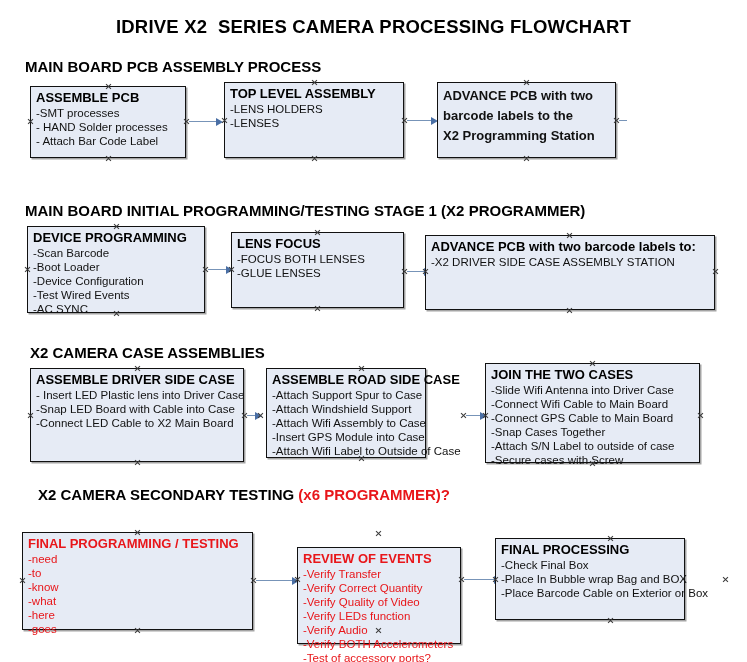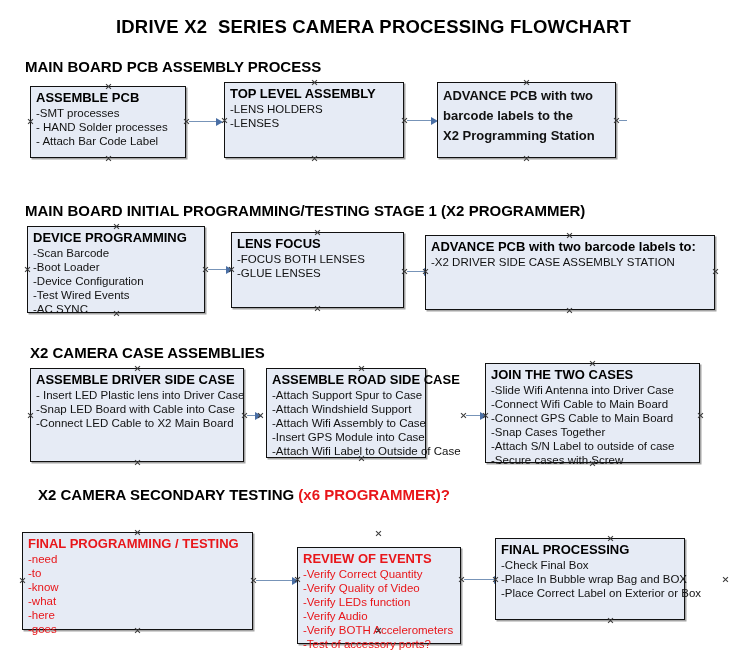--- a/index.html
+++ b/index.html
@@ -294,20 +294,21 @@
   <div class="handle" style="left:19px; top:577px;"></div>
   <div class="handle" style="left:250px; top:577px;"></div>
 
   <div class="arrow" style="left:256px; top:576px; width:44px;">
     <div class="shaft" style="width:37px;"></div>
     <div class="head" style="left:36px;"></div>
   </div>
 
   <div class="node red" style="left:297px; top:533px; width:164px; height:97px;margin-top:14px;">
     <div class="node-title">REVIEW OF EVENTS</div>
+    <div class="node-line">-Verify Transfer</div>
     <div class="node-line">-Verify Correct Quantity</div>
     <div class="node-line">-Verify Quality of Video</div>
     <div class="node-line">-Verify LEDs function</div>
     <div class="node-line">-Verify Audio</div>
     <div class="node-line">-Verify BOTH Accelerometers</div>
     <div class="node-line">-Test of accessory ports?</div>
   </div>
   <div class="handle" style="left:375px; top:530px;"></div>
   <div class="handle" style="left:375px; top:627px;"></div>
   <div class="handle" style="left:294px; top:576px;"></div>
@@ -315,20 +316,20 @@
 
   <div class="arrow" style="left:464px; top:575px; width:38px;">
     <div class="shaft" style="width:31px;"></div>
     <div class="head" style="left:30px;"></div>
   </div>
 
   <div class="node" style="left:495px; top:538px; width:190px; height:82px;">
     <div class="node-title">FINAL PROCESSING</div>
     <div class="node-line"> -Check Final Box</div>
     <div class="node-line">-Place In Bubble wrap Bag and BOX</div>
-    <div class="node-line">-Place Correct Label on Exterior or Box</div>
+    <div class="node-line">-Place Barcode Cable on Exterior or Box</div>
   </div>
   <div class="handle" style="left:607px; top:535px;"></div>
   <div class="handle" style="left:607px; top:617px;"></div>
   <div class="handle" style="left:492px; top:576px;"></div>
   <div class="handle" style="left:722px; top:576px;"></div>
 
 </div>
 
 </body></html>

